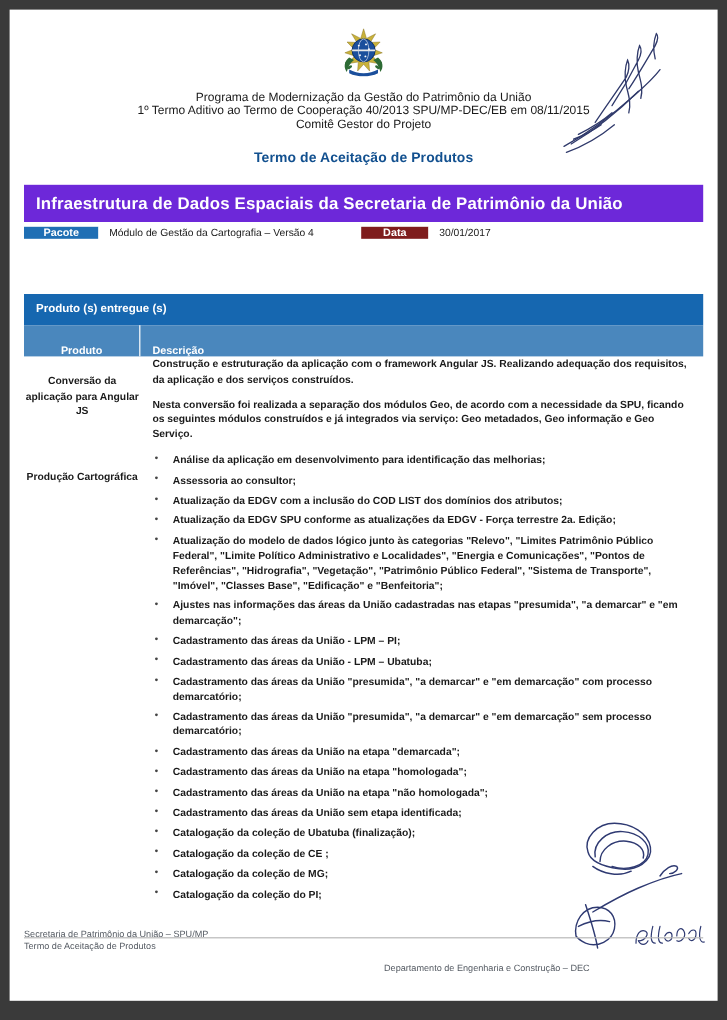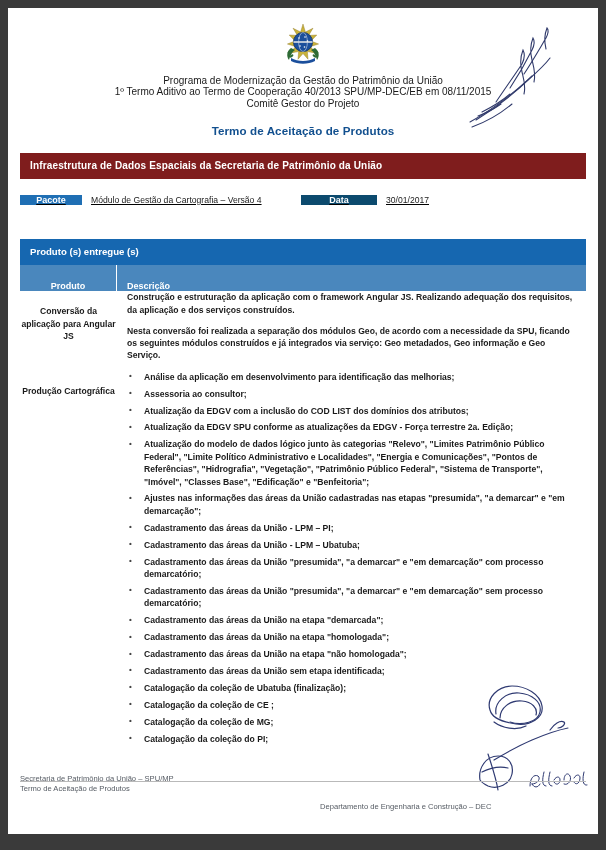--- a/index.html
+++ b/index.html
@@ -48,51 +48,50 @@
     color: #12508f;
     letter-spacing: .1px;
   }
 
   
   .sheet {
     margin: 0 12px;
   }
   .banner {
     margin-top: 16px;
-    background: #7f1d1d;
+    background: #6d28d9;
     color: #ffffff;
-    font-size: 10px;
+    font-size: 14px;
     font-weight: bold;
     padding: 7px 10px 8px 10px;
     letter-spacing: .15px;
   }
 
   
   .meta-row {
     display: flex;
-    align-items: center;
+    align-items: flex-start;
     margin-top: 4px;
     height: 34px;
-    text-decoration: underline;
   }
   .meta-label {
     display: flex;
     align-items: center;
     justify-content: center;
     color: #ffffff;
     font-size: 9px;
     font-weight: bold;
   }
   .lbl-pacote {
     width: 62px;
     background: #1f6fb4;
   }
   .lbl-data {
-    width: 76px;
-    background: #0c4a6e;
+    width: 56px;
+    background: #7f1d1d;
   }
   .meta-value {
     display: flex;
     align-items: center;
     font-size: 8.6px;
     color: #1a1a1a;
     background: #ffffff;
     padding-left: 9px;
     line-height: 11px;
   }

